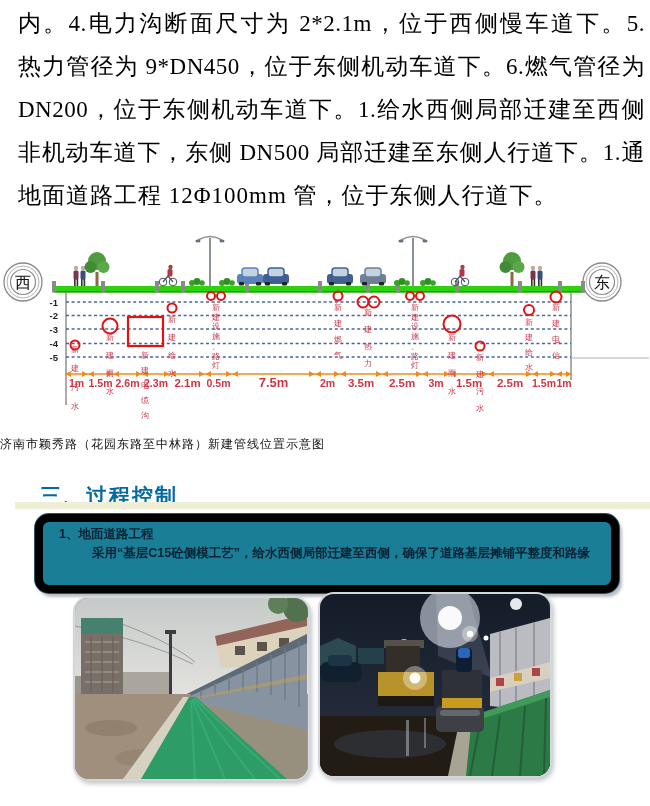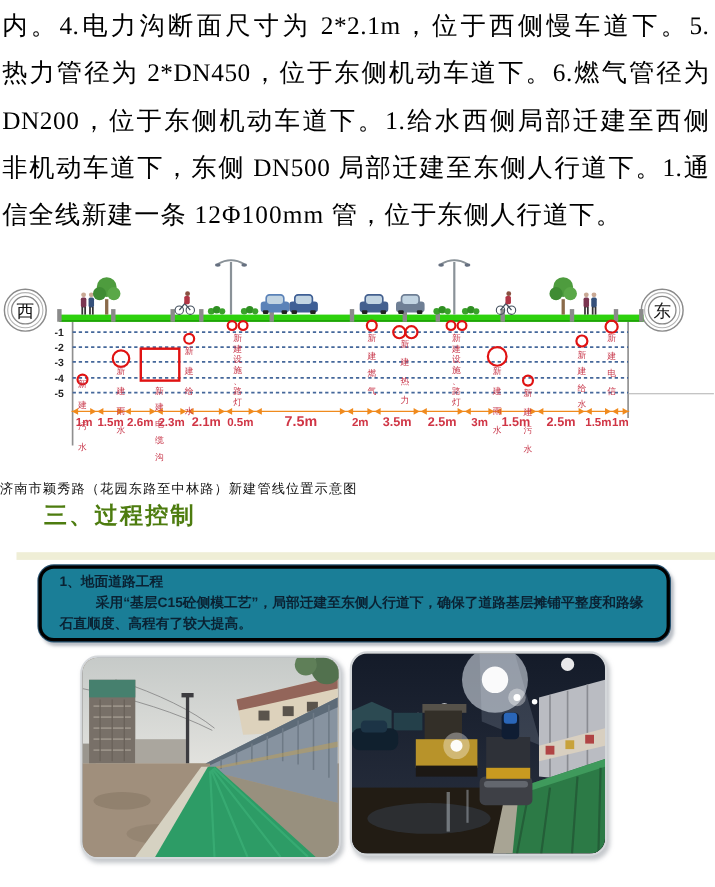--- a/index.html
+++ b/index.html
@@ -1,55 +1,55 @@
 <!DOCTYPE html>
 <html><head>
 <meta charset="utf-8">
 <style>
   html,body{margin:0;padding:0;}
   body{width:650px;height:806px;position:relative;background:#ffffff;overflow:hidden;
        font-family:"Liberation Sans",sans-serif;}
   
-  .para{position:absolute;left:2px;right:5px;top:2px;}
+  .para{position:absolute;left:18px;right:5px;top:2px;}
   .para-line{height:43px;line-height:43px;font-size:23px;color:#000;
              font-family:"Liberation Serif",serif;
              text-align:justify;text-align-last:justify;white-space:nowrap;letter-spacing:0.5px;}
   .para-line.last{text-align-last:left;letter-spacing:1px;}
   
   .diagram{position:absolute;left:0;top:228px;width:650px;height:200px;}
   
   .caption{position:absolute;left:0;right:140px;top:436px;
            font-size:12px;color:#111;font-family:"Liberation Serif",serif;letter-spacing:1px;}
   
-  .heading{position:absolute;left:40px;top:454px;font-size:21px;font-weight:bold;color:#4d7c0f;
+  .heading{position:absolute;left:40px;top:482px;font-size:21px;font-weight:bold;color:#0369a1;
            letter-spacing:2px;font-family:"Liberation Sans",sans-serif;}
   
   .strip{position:absolute;left:15px;right:0;top:502px;height:7px;background:#efeed6;}
   .callout{position:absolute;left:35px;top:514px;width:536px;height:60px;background:#1a7e97;
-           border:3px solid #000000;border-radius:14px;
+           border:8px solid #000000;border-radius:14px;
            box-shadow:0 0 0 1px #25506e,3px 4px 3px rgba(125,135,148,.55);
            padding:3px 16px 0 16px;}
   .callout div{font-size:12.5px;font-weight:bold;color:#0a2233;line-height:19px;white-space:nowrap;}
   .callout .indent{text-indent:33px;}
   
   .photo{position:absolute;border-radius:16px;overflow:hidden;border:2px solid #d4d7da;
          box-shadow:2px 3px 4px rgba(150,155,162,.55);background:#888;}
   .photo1{left:73px;top:596px;width:233px;height:181px;}
   .photo2{left:318px;top:592px;width:230px;height:182px;}
   .photo svg{display:block;width:100%;height:100%;}
 </style>
 </head>
 <body>
 
 <div class="para">
   <div class="para-line">内。4.电力沟断面尺寸为 2*2.1m，位于西侧慢车道下。5.</div>
-  <div class="para-line">热力管径为 2*DN450，位于东侧机动车道下。6.燃气管径为</div>
+  <div class="para-line">热力管径为 9*DN450，位于东侧机动车道下。6.燃气管径为</div>
   <div class="para-line">DN200，位于东侧机动车道下。1.给水西侧局部迁建至西侧</div>
   <div class="para-line">非机动车道下，东侧 DN500 局部迁建至东侧人行道下。1.通</div>
-  <div class="para-line last">信全线新建一条 12Φ100mm 管，位于东侧人行道下。</div>
+  <div class="para-line last">地面道路工程 12Φ100mm 管，位于东侧人行道下。</div>
 </div>
 
 <div class="diagram">
   <svg viewBox="0 0 650 200" xmlns="http://www.w3.org/2000/svg">
       <line x1="66" y1="64.5" x2="66" y2="177" stroke="#8f8f8f" stroke-width="1.5"></line>
       <line x1="571" y1="64.5" x2="571" y2="152" stroke="#8f8f8f" stroke-width="1.5"></line>
       <line x1="571" y1="130" x2="649" y2="130" stroke="#b0b0b0" stroke-width="1"></line>
       <circle cx="23" cy="54" r="19" fill="#fff" stroke="#8a8a8a" stroke-width="1.3"></circle>
       <circle cx="23" cy="54" r="16" fill="none" stroke="#b4b4b4" stroke-width="1"></circle>
       <circle cx="23" cy="54" r="12.5" fill="none" stroke="#8a8a8a" stroke-width="1.2"></circle>
@@ -271,22 +271,21 @@
     </svg>
 </div>
 
 <div class="caption">济南市颖秀路（花园东路至中林路）新建管线位置示意图</div>
 
 <div class="heading">三、过程控制</div>
 
 <div class="strip"></div>
 <div class="callout">
   <div>1、地面道路工程</div>
-  <div class="indent">采用“基层C15砼侧模工艺”，局部迁建至东侧人行道下，确保了道路基层摊铺平整度和路缘</div>
-  <div>石直顺度、高程有了较大提高。</div>
+  <div class="indent">采用“基层C15砼侧模工艺”，给水西侧局部迁建至西侧，确保了道路基层摊铺平整度和路缘</div>
 </div>
 
 <div class="photo photo1">
   <svg viewBox="0 0 233 181" xmlns="http://www.w3.org/2000/svg">
     <defs>
       <linearGradient id="sky1" x1="0" y1="0" x2="0" y2="1">
         <stop offset="0" stop-color="#c6cac8"></stop>
           <stop offset="1" stop-color="#e2e2de"></stop>
       </linearGradient>
     </defs>

